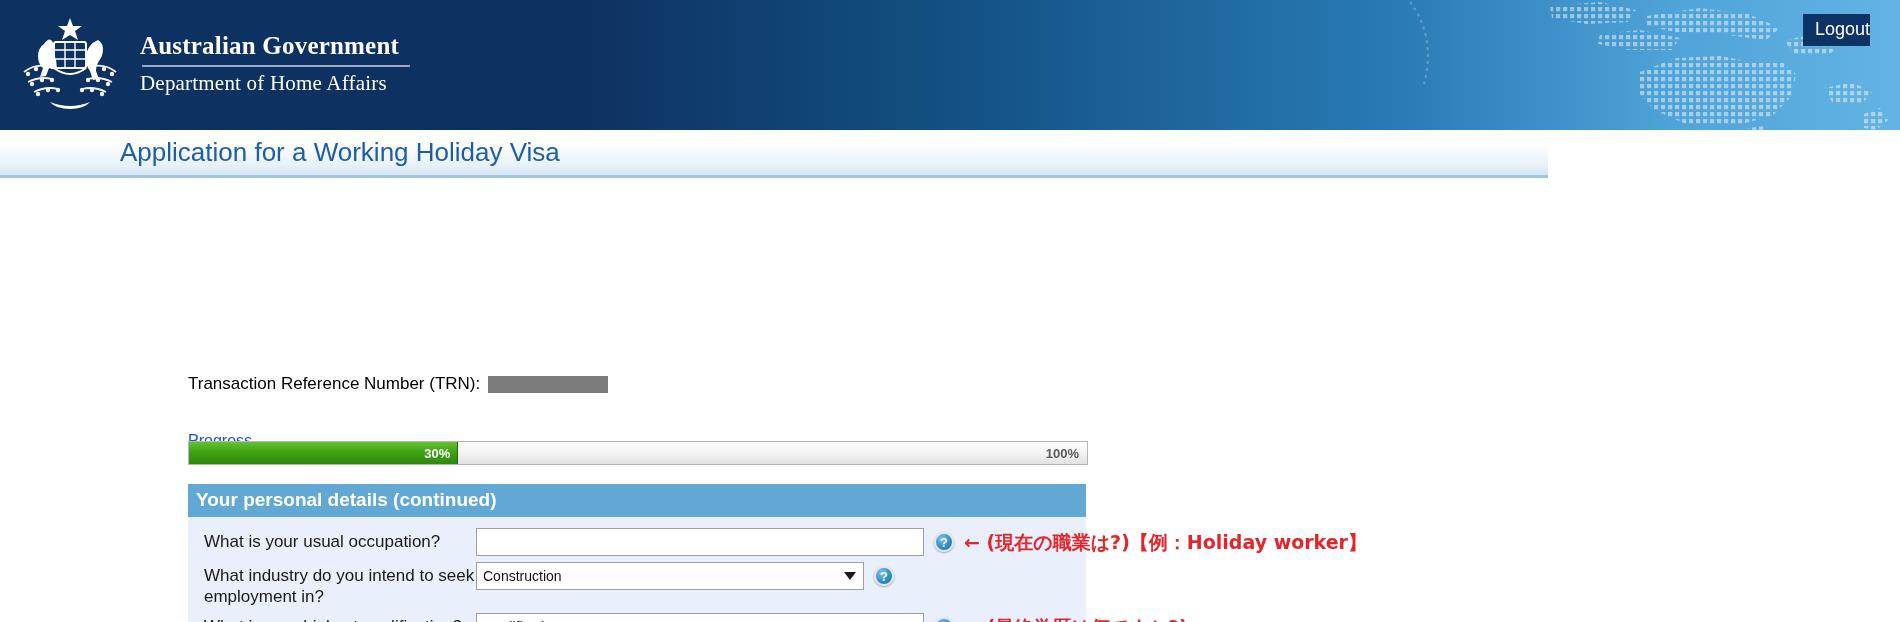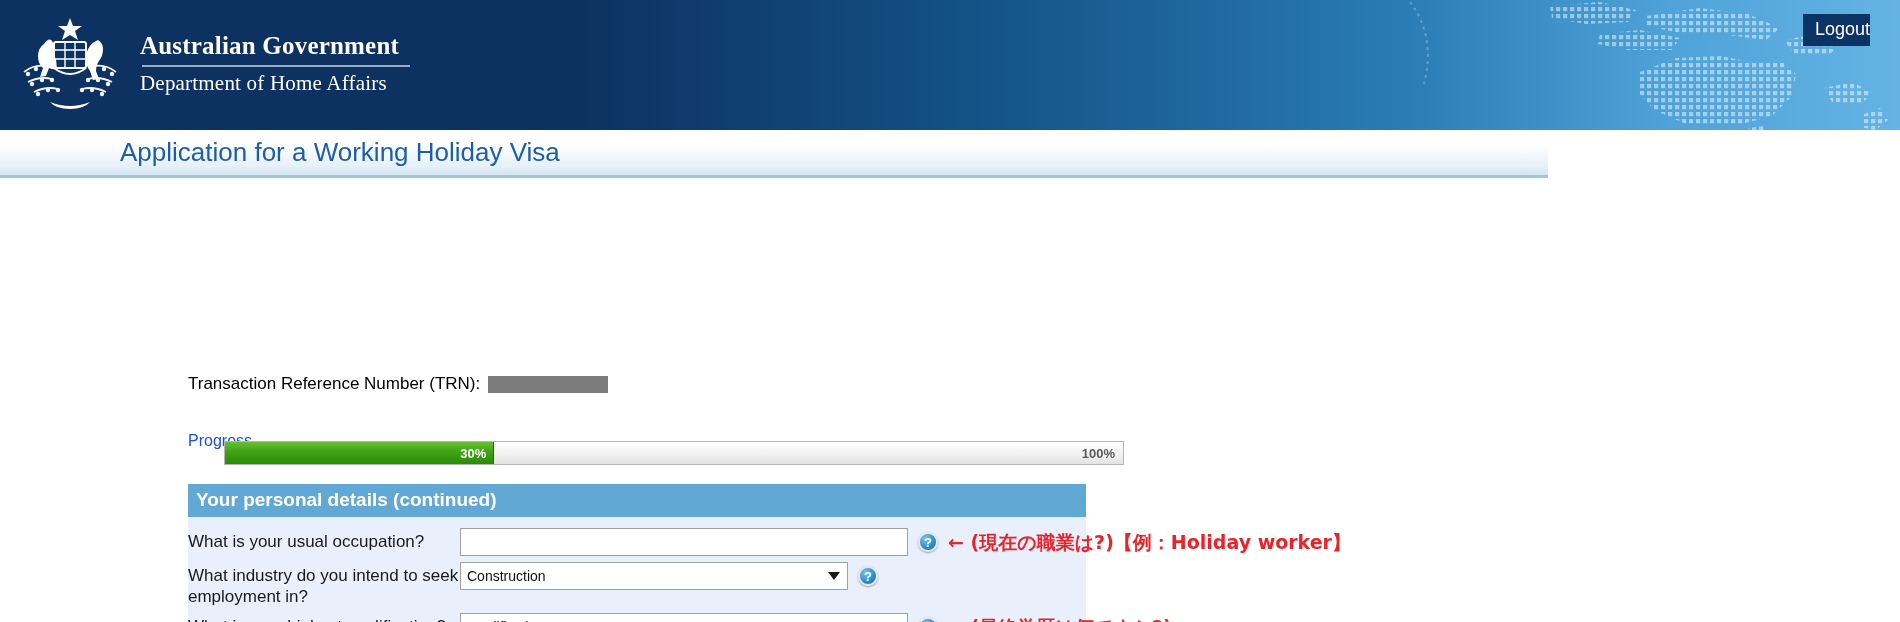--- a/index.html
+++ b/index.html
@@ -79,21 +79,21 @@
 
   .progress-label {
     position: absolute; left: 188px; top: 239px;
     font-size: 16px; color: #1d4ed8; margin-top: 15px;
   }
   .progress-bar {
     position: absolute; left: 188px; top: 263px;
     width: 900px; height: 24px;
     background: linear-gradient(180deg,#ffffff 0%,#f2f2f2 55%,#e2e2e2 100%);
     border: 1px solid #b6b6b6;
-    display: flex; align-items: stretch; margin-left: 36px;
+    display: flex; align-items: stretch;
   }
   .progress-fill {
     width: 30%;
     background: linear-gradient(180deg,#66c031 0%,#3fa314 45%,#2c8a08 100%);
     border-right: 1px solid #1e6b05;
     display: flex; align-items: center; justify-content: flex-end;
     padding-right: 7px;
   }
   .progress-fill span { color: #ffffff; font-size: 13px; font-weight: bold; }
   .progress-rest {
@@ -114,21 +114,21 @@
     color: #ffffff;
     font-size: 19px; font-weight: bold;
     padding: 5px 16px 6px 8px;
   }
   .panel-body {
     background: #e9effb;
     padding: 8px 0 14px 0;
   }
   .form-row {
     display: flex; align-items: flex-start;
-    padding: 3px 0 3px 0;
+    padding: 3px 0 3px 16px;
     min-height: 30px;
   }
   .form-label {
     width: 272px; flex: 0 0 272px;
     font-size: 17px; color: #1a1a1a;
     line-height: 21px; padding-top: 3px;
   }
   .field-wrap { position: relative; }
   .text-input {
     width: 448px; height: 28px;

